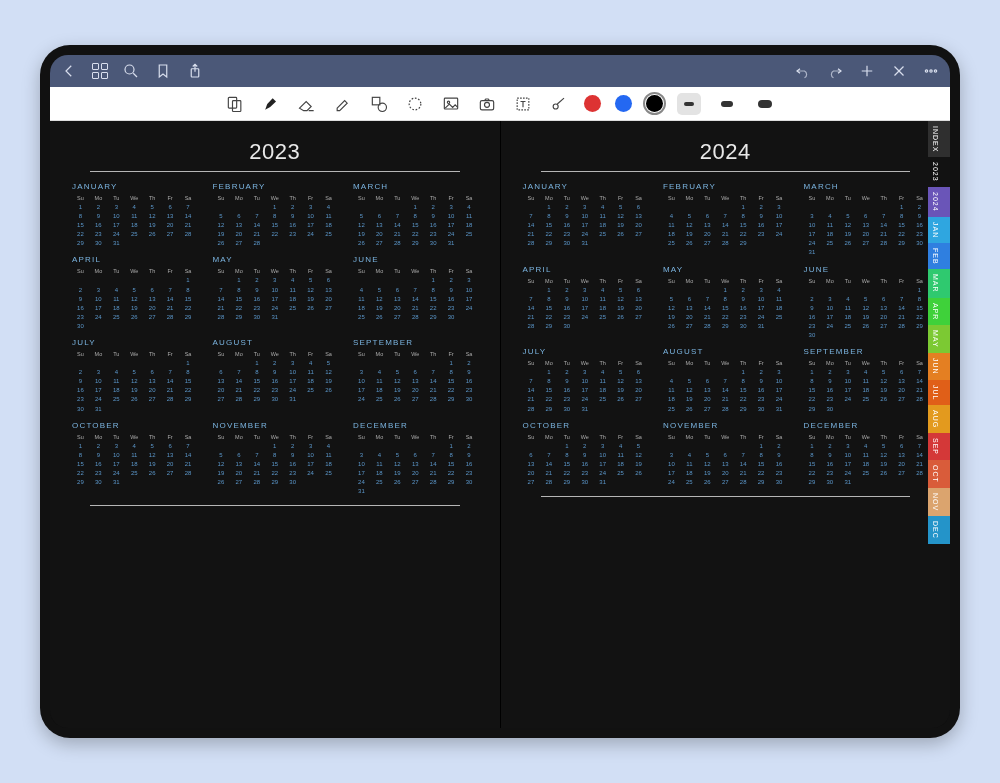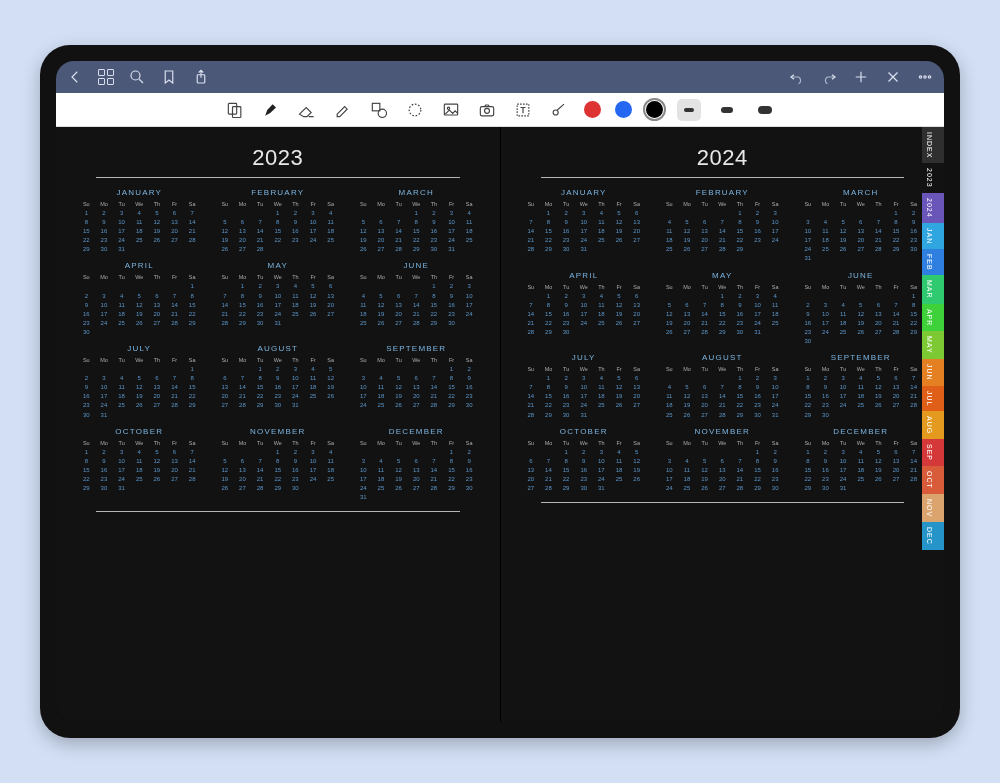--- a/index.html
+++ b/index.html
@@ -1,17 +1,17 @@
 <!DOCTYPE html>
 <html><head>
 <meta charset="utf-8">
 <style>
 *{box-sizing:border-box;margin:0;padding:0}
 body{background:#d2dff5;font-family:-apple-system,Helvetica,Arial,sans-serif;display:flex;align-items:center;justify-content:center;min-height:783px;width:1000px}
-.device{width:920px;height:693px;background:#111;border-radius:30px;padding:16px;box-shadow:0 6px 18px rgba(0,0,0,.25)}
+.device{width:920px;height:693px;background:#111;border-radius:30px;padding:10px;box-shadow:0 6px 18px rgba(0,0,0,.25)}
 .screen{width:100%;height:100%;background:#0f0f10;border-radius:18px;overflow:hidden;display:flex;flex-direction:column;position:relative}
 .topbar{height:32px;background:#4b5878;display:flex;align-items:center;padding:0 10px;gap:14px;color:#d8deed}
 .topbar .spacer{flex:1}
 .topbar svg,.topbar .glyph{width:18px;height:18px;fill:none;stroke:#d8deed;stroke-width:1.6;display:block}
 .topbar .grid-icon{display:grid;grid-template-columns:7px 7px;grid-template-rows:7px 7px;gap:2px}
 .topbar .grid-icon span{border:1.3px solid #d8deed;border-radius:1px}
 .icbtn{cursor:pointer}
 .toolbar{height:34px;background:#fff;display:flex;align-items:center;justify-content:center;gap:14px;border-bottom:1px solid #ddd}
 .toolbar .tool{width:22px;height:22px;display:flex;align-items:center;justify-content:center;color:#333;cursor:pointer}
 .toolbar svg{width:20px;height:20px;fill:none;stroke:#444;stroke-width:1.4}
@@ -24,21 +24,21 @@
 .sz-btn.sel{background:#e3e3e3}
 .sz-dot{background:#333;border-radius:6px}
 .sz1{width:10px;height:4px}.sz2{width:12px;height:6px}.sz3{width:14px;height:8px}
 .content{flex:1;background:#121212;display:flex;position:relative}
 .page{flex:1;padding:16px 22px;color:#6fa9d8}
 .page.left{border-right:1px solid #000}
 .year-title{font-size:22px;color:#e8e8e8;text-align:center;font-weight:300;letter-spacing:.5px;margin:2px 0 6px}
 hr.div{border:none;border-top:1px solid #b5b5b5;margin:6px 18px 10px}
 .months{display:grid;grid-template-columns:repeat(3,1fr);gap:8px 16px}
 .month{font-size:6px}
-.mname{text-align:center;font-size:8px;letter-spacing:1.2px;margin-bottom:4px;color:#7bb4e0}
+.mname{text-align:left;font-size:8px;letter-spacing:1.2px;margin-bottom:4px;color:#7bb4e0}
 .dow{display:grid;grid-template-columns:repeat(7,1fr);gap:1px;font-size:5.5px;color:#aaa;margin-bottom:2px;text-align:center}
 .days{display:grid;grid-template-columns:repeat(7,1fr);gap:1px;text-align:center;font-size:6px;color:#5a95c8;line-height:1.35}
 .tabs{position:absolute;right:0;top:66px;bottom:3px;width:22px;display:flex;flex-direction:column}
 .tab{flex:0 0 auto;writing-mode:vertical-lr;font-size:7px;letter-spacing:1px;padding:5px 4px;text-align:center;color:#fff;cursor:pointer}
 </style>
 </head>
 <body>
 
 <div class="device">
 <div class="screen">

